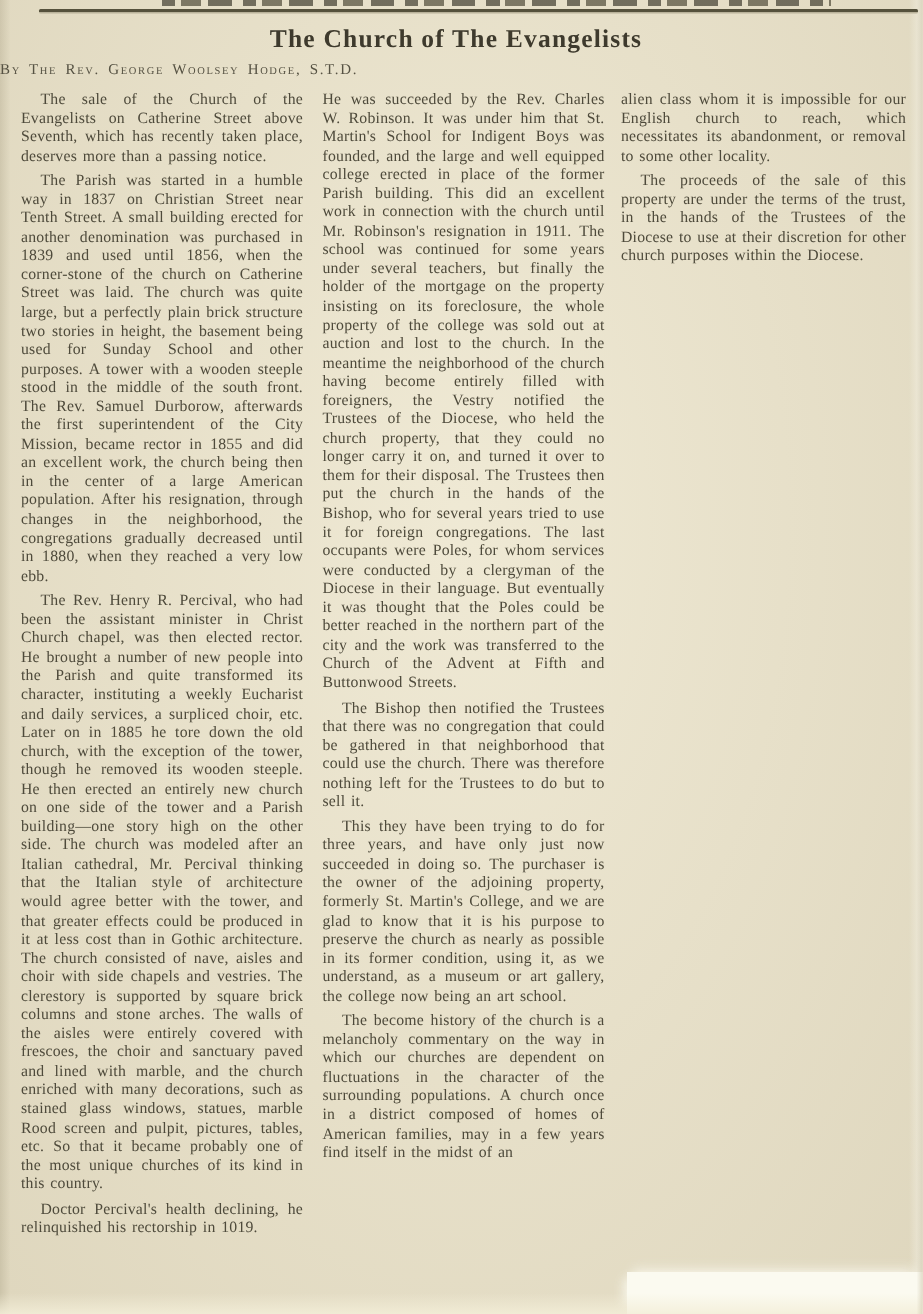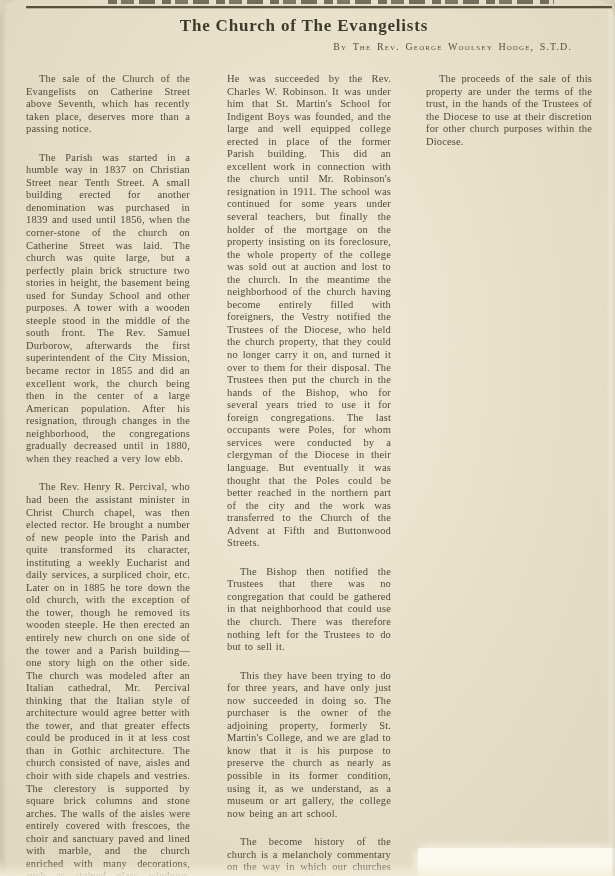--- a/index.html
+++ b/index.html
@@ -15,21 +15,20 @@
     background:#d8d2bb;
   }
   .page{
     position:relative;width:615px;height:876px;
     background:
       linear-gradient(90deg, rgba(120,110,80,.18) 0px, rgba(120,110,80,0) 7px),
       linear-gradient(270deg, rgba(255,255,250,.45) 0px, rgba(255,255,250,0) 9px),
       radial-gradient(ellipse at 50% 40%, rgba(255,252,238,.25), rgba(140,125,85,.12)),
       var(--paper);
     box-sizing:border-box;
-    border-radius:20px;
   }
   
   .clipped-header{
     position:absolute;top:0;left:108;left:108px;width:446px;height:4px;
     background:repeating-linear-gradient(90deg,
       #5d594a 0 9px, rgba(93,89,74,0) 9px 13px,
       #6a6552 13px 26px, rgba(93,89,74,0) 26px 31px,
       #5d594a 31px 47px, rgba(93,89,74,0) 47px 54px);
     opacity:.85;
   }
@@ -39,36 +38,36 @@
     border-radius:1px;
   }
   .title{
     position:absolute;top:16px;left:0;width:608px;
     margin:0;text-align:center;
     font-size:17px;font-weight:bold;letter-spacing:.8px;
     color:var(--title-ink);
   }
   .byline{
     position:absolute;top:41px;left:0;width:572px;
-    text-align:right;
+    text-align:left;
     font-variant:small-caps;
     font-size:10px;letter-spacing:1.1px;word-spacing:2px;
     color:#565243;
   }
   .col{
     position:absolute;top:57px;width:196px;
     font-size:10.5px;line-height:12.55px;
     text-align:justify;
     color:var(--ink);
     letter-spacing:.15px;word-spacing:1px;
   }
   .col-1{left:10px;}
   .col-2{left:211px;}
   .col-3{left:410px;width:198px;}
-  .para{margin:16px;padding:0;}
+  .para{margin:4px;padding:0;}
   .para.indent{text-indent:13px;}
   
   .scan-strip-bottom-right{
     position:absolute;left:418px;bottom:0;width:197px;height:28px;
     background:#fbfaf0;
     box-shadow:-6px 0 8px -4px rgba(251,250,240,.9), 0 -6px 8px -4px rgba(251,250,240,.7);
   }
   .scan-band-bottom{
     position:absolute;left:0;bottom:0;width:615px;height:14px;
     background:linear-gradient(rgba(243,238,216,0), rgba(243,238,216,.85));
@@ -95,19 +94,20 @@
       <p class="para indent">The Rev. Henry R. Percival, who had been the assistant minister in Christ Church chapel, was then elected rector. He brought a number of new people into the Parish and quite transformed its character, instituting a weekly Eucharist and daily services, a surpliced choir, etc. Later on in 1885 he tore down the old church, with the exception of the tower, though he removed its wooden steeple. He then erected an entirely new church on one side of the tower and a Parish building—one story high on the other side. The church was modeled after an Italian cathedral, Mr. Percival thinking that the Italian style of architecture would agree better with the tower, and that greater effects could be produced in it at less cost than in Gothic architecture. The church consisted of nave, aisles and choir with side chapels and vestries. The clerestory is supported by square brick columns and stone arches. The walls of the aisles were entirely covered with frescoes, the choir and sanctuary paved and lined with marble, and the church enriched with many decorations, such as stained glass windows, statues, marble Rood screen and pulpit, pictures, tables, etc. So that it became probably one of the most unique churches of its kind in this country.</p>
       <p class="para indent">Doctor Percival's health declining, he relinquished his rectorship in 1019.</p>
     </div>
   <div class="col col-2">
       <p class="para">He was succeeded by the Rev. Charles W. Robinson. It was under him that St. Martin's School for Indigent Boys was founded, and the large and well equipped college erected in place of the former Parish building. This did an excellent work in connection with the church until Mr. Robinson's resignation in 1911. The school was continued for some years under several teachers, but finally the holder of the mortgage on the property insisting on its foreclosure, the whole property of the college was sold out at auction and lost to the church. In the meantime the neighborhood of the church having become entirely filled with foreigners, the Vestry notified the Trustees of the Diocese, who held the church property, that they could no longer carry it on, and turned it over to them for their disposal. The Trustees then put the church in the hands of the Bishop, who for several years tried to use it for foreign congregations. The last occupants were Poles, for whom services were conducted by a clergyman of the Diocese in their language. But eventually it was thought that the Poles could be better reached in the northern part of the city and the work was transferred to the Church of the Advent at Fifth and Buttonwood Streets.</p>
       <p class="para indent">The Bishop then notified the Trustees that there was no congregation that could be gathered in that neighborhood that could use the church. There was therefore nothing left for the Trustees to do but to sell it.</p>
       <p class="para indent">This they have been trying to do for three years, and have only just now succeeded in doing so. The purchaser is the owner of the adjoining property, formerly St. Martin's College, and we are glad to know that it is his purpose to preserve the church as nearly as possible in its former condition, using it, as we understand, as a museum or art gallery, the college now being an art school.</p>
       <p class="para indent">The become history of the church is a melancholy commentary on the way in which our churches are dependent on fluctuations in the character of the surrounding populations. A church once in a district composed of homes of American families, may in a few years find itself in the midst of an</p>
     </div>
   <div class="col col-3">
+      <p class="para">alien class whom it is impossible for our English church to reach, which necessitates its abandonment, or removal to some other locality.</p>
       <p class="para indent">The proceeds of the sale of this property are under the terms of the trust, in the hands of the Trustees of the Diocese to use at their discretion for other church purposes within the Diocese.</p>
     </div>
 
   <div class="scan-strip-bottom-right"></div>
   <div class="scan-band-bottom"></div>
   <div class="scan-edge-right"></div>
 </div>
 
 </body></html>

